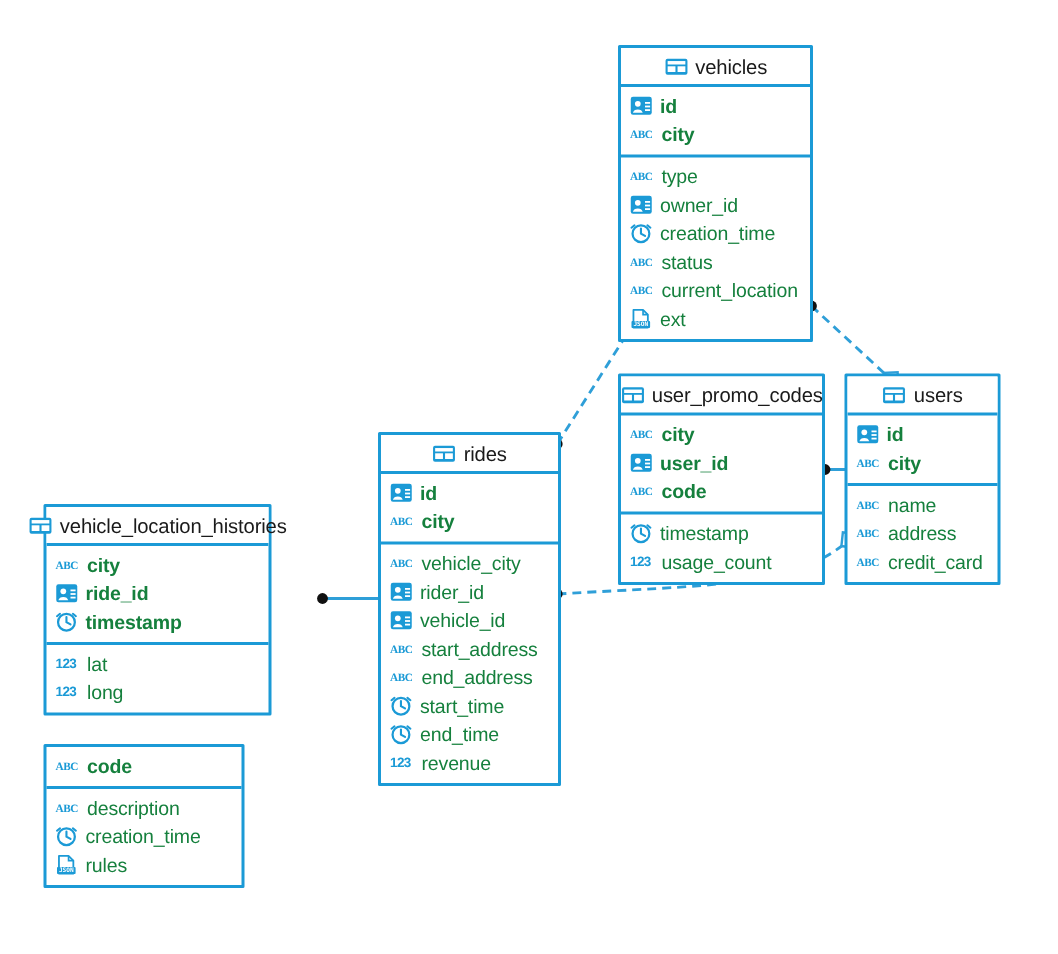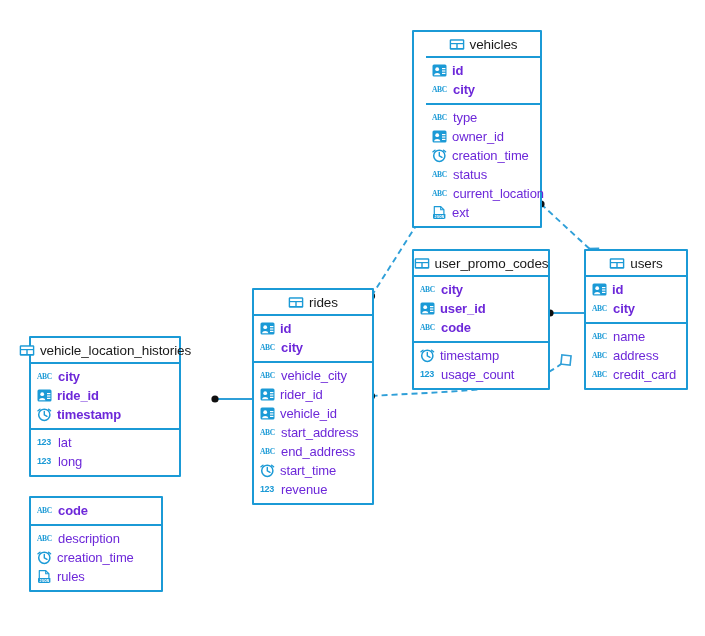--- a/index.html
+++ b/index.html
@@ -70,21 +70,21 @@
     display: flex;
     align-items: center;
     gap: 5px;
     padding: 0 6px;
     height: 19px;
     white-space: nowrap;
   }
 
   .field-name {
     font-size: 13px;
-    color: #6d28d9;
+    color: #15803d;
     letter-spacing: -0.1px;
   }
 
   .field-row.pk .field-name {
     font-weight: bold;
   }
 
   
   .icon {
     width: 15px;
@@ -142,21 +142,21 @@
       <g>
         <path d="M 550 313 L 593 313" fill="none" stroke="#2f9fd8" stroke-width="1.9"></path>
         <circle cx="550" cy="313" r="3.6" fill="#101010"></circle>
       </g>
       <g>
         <path d="M 215 399 L 252 399" fill="none" stroke="#2f9fd8" stroke-width="1.9"></path>
         <circle cx="215" cy="399" r="3.6" fill="#101010"></circle>
       </g>
     </svg>
   <div id="entities-layer">
-      <div class="entity" style="left: 412px; top: 30px; width: 130px; padding-left: 12px;">
+      <div class="entity" style="left: 412px; top: 30px; width: 130px;">
         <div class="entity-header">
           <span class="icon">
             <svg width="16" height="15" viewBox="0 0 16 15">
               <rect x="0.7" y="2.2" width="14.6" height="10.6" rx="1.3" fill="#1b9ad6"></rect>
               <rect x="2.1" y="3.7" width="11.8" height="2.3" fill="#ffffff"></rect>
               <rect x="2.1" y="7.2" width="5.2" height="3.8" fill="#ffffff"></rect>
               <rect x="8.7" y="7.2" width="5.2" height="3.8" fill="#ffffff"></rect>
             </svg>
           </span>
           <span class="entity-title">vehicles</span>
@@ -276,21 +276,21 @@
               </svg>
             </span>
             <span class="field-name">timestamp</span>
           </div>
           <div class="field-row">
             <span class="num-icon">123</span>
             <span class="field-name">usage_count</span>
           </div>
         </div>
       </div>
-      <div class="entity" style="left: 584px; top: 249px; width: 104px;">
+      <div class="entity" style="left: 563px; top: 249px; width: 104px;">
         <div class="entity-header">
           <span class="icon">
             <svg width="16" height="15" viewBox="0 0 16 15">
               <rect x="0.7" y="2.2" width="14.6" height="10.6" rx="1.3" fill="#1b9ad6"></rect>
               <rect x="2.1" y="3.7" width="11.8" height="2.3" fill="#ffffff"></rect>
               <rect x="2.1" y="7.2" width="5.2" height="3.8" fill="#ffffff"></rect>
               <rect x="8.7" y="7.2" width="5.2" height="3.8" fill="#ffffff"></rect>
             </svg>
           </span>
           <span class="entity-title">users</span>
@@ -404,20 +404,31 @@
               <svg width="15" height="15" viewBox="0 0 15 15">
                 <circle cx="7.3" cy="7.8" r="5.6" fill="none" stroke="#1b9ad6" stroke-width="1.5"></circle>
                 <path d="M7.3 4.4 L7.3 7.8 L10.0 9.3" fill="none" stroke="#1b9ad6" stroke-width="1.4" stroke-linecap="round"></path>
                 <path d="M11.6 2.2 l2.0 1.6" stroke="#1b9ad6" stroke-width="1.4" stroke-linecap="round"></path>
                 <path d="M3.0 2.2 l-2.0 1.6" stroke="#1b9ad6" stroke-width="1.4" stroke-linecap="round"></path>
               </svg>
             </span>
             <span class="field-name">start_time</span>
           </div>
           <div class="field-row">
+            <span class="icon">
+              <svg width="15" height="15" viewBox="0 0 15 15">
+                <circle cx="7.3" cy="7.8" r="5.6" fill="none" stroke="#1b9ad6" stroke-width="1.5"></circle>
+                <path d="M7.3 4.4 L7.3 7.8 L10.0 9.3" fill="none" stroke="#1b9ad6" stroke-width="1.4" stroke-linecap="round"></path>
+                <path d="M11.6 2.2 l2.0 1.6" stroke="#1b9ad6" stroke-width="1.4" stroke-linecap="round"></path>
+                <path d="M3.0 2.2 l-2.0 1.6" stroke="#1b9ad6" stroke-width="1.4" stroke-linecap="round"></path>
+              </svg>
+            </span>
+            <span class="field-name">end_time</span>
+          </div>
+          <div class="field-row">
             <span class="num-icon">123</span>
             <span class="field-name">revenue</span>
           </div>
         </div>
       </div>
       <div class="entity" style="left: 29px; top: 336px; width: 152px;">
         <div class="entity-header">
           <span class="icon">
             <svg width="16" height="15" viewBox="0 0 16 15">
               <rect x="0.7" y="2.2" width="14.6" height="10.6" rx="1.3" fill="#1b9ad6"></rect>

